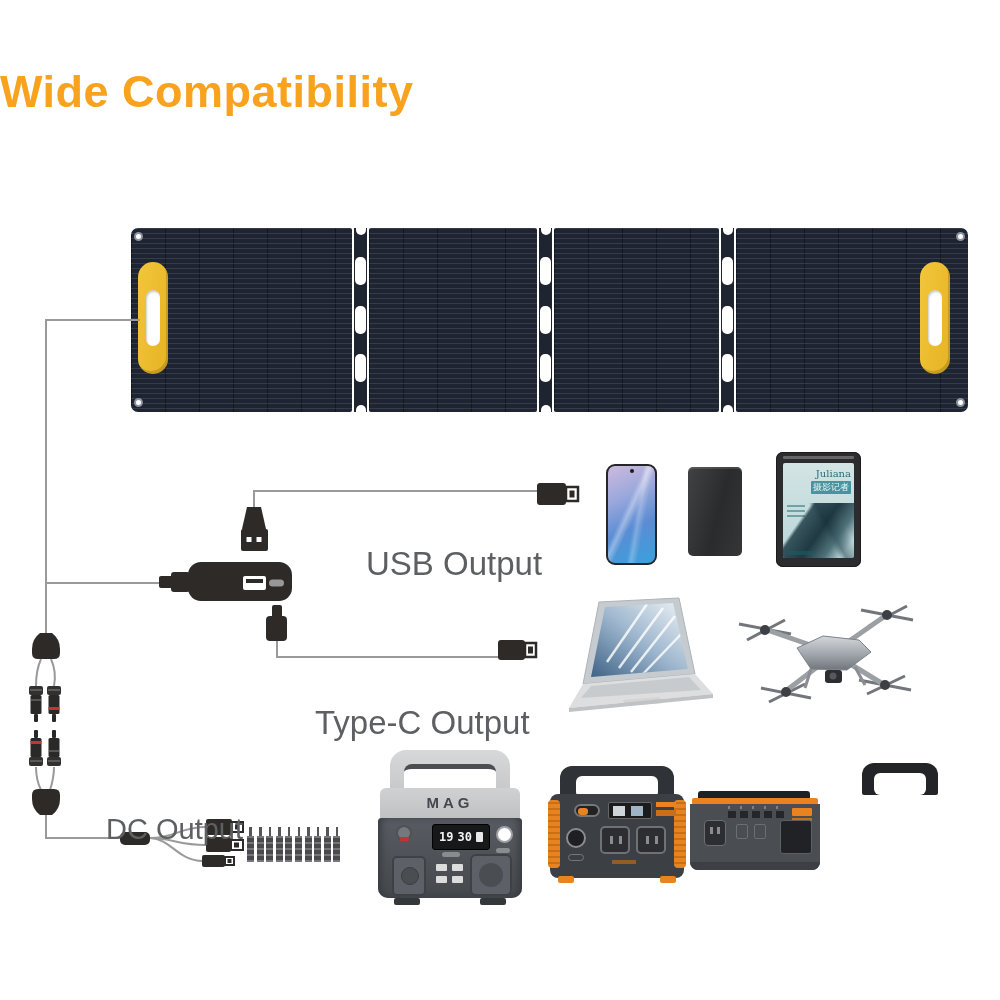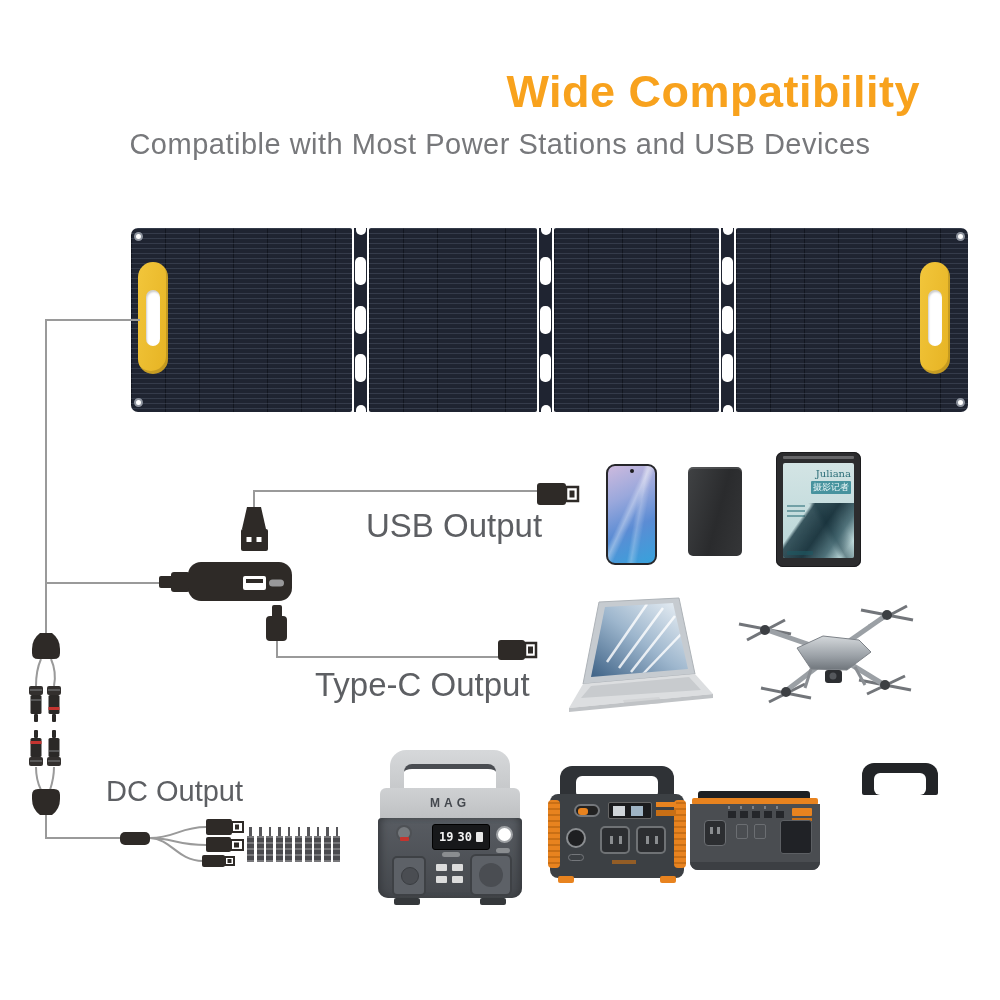--- a/index.html
+++ b/index.html
@@ -1,21 +1,21 @@
 <!DOCTYPE html>
 <html><head>
 <meta charset="utf-8">
 <style>
   html,body{margin:0;padding:0;background:#fff;}
   .canvas{position:relative;width:1000px;height:1000px;background:#fff;overflow:hidden;
           font-family:"Liberation Sans",sans-serif;}
   .abs{position:absolute;}
 
   
-  .title{position:absolute;left:0;top:66px;width:920px;text-align:right;
+  .title{position:absolute;left:0;top:66px;width:920px;text-align:left;
          font-size:45px;font-weight:700;color:#F8A21D;letter-spacing:.5px;}
   .subtitle{position:absolute;left:0;top:128px;width:1000px;text-align:center;
          font-size:29px;font-weight:400;color:#77787B;letter-spacing:.5px;}
 
   
   .solar-panel{position:absolute;left:131px;top:228px;width:837px;height:184px;display:flex;}
   .fold{height:100%;background-color:#1F2431;background-image:
         repeating-linear-gradient(180deg,rgba(130,142,165,.22) 0 1px,transparent 1px 5px),
         repeating-linear-gradient(90deg,rgba(5,8,14,.5) 0 1px,transparent 1px 34px);
         border-radius:2px;}
@@ -25,21 +25,21 @@
          border-left:2px solid #fff;border-right:2px solid #fff;position:relative;}
   .slot{position:absolute;left:1px;width:11px;height:28px;background:#fff;border-radius:5px;}
   .notch{position:absolute;left:1.5px;width:10px;height:12px;background:#fff;border-radius:5px;}
   .handle{position:absolute;width:30px;height:112px;background:linear-gradient(100deg,#F2C63B,#E6B323);
           border-radius:15px;top:34px;box-shadow:inset -2px -3px 0 rgba(0,0,0,.15);}
   .handle .hole{position:absolute;left:8px;top:28px;width:14px;height:56px;background:#fff;border-radius:7px;
           box-shadow:inset 1px 2px 2px rgba(0,0,0,.2);}
   .eyelet{position:absolute;width:9px;height:9px;border-radius:50%;background:#fff;border:2px solid #8d939e;box-sizing:border-box;}
 
   
-  .out-label{position:absolute;color:#5D5F63;font-weight:400;}
+  .out-label{position:absolute;color:#5D5F63;font-weight:400;margin-top:38px;}
 
   
   .phone{position:absolute;left:606px;top:464px;width:47px;height:97px;border:2px solid #26262a;border-radius:9px;
          background-image:linear-gradient(115deg,transparent 40%,rgba(255,255,255,.35) 46%,transparent 54%),
                           linear-gradient(100deg,transparent 55%,rgba(255,255,255,.25) 62%,transparent 72%),
                           linear-gradient(155deg,#cdbade 0%,#9aa8dc 32%,#5b8cd4 62%,#37a2dc 100%);}
   .phone .cam{position:absolute;left:50%;top:3px;width:4px;height:4px;margin-left:-2px;border-radius:50%;background:#1c1c1f;}
   .powerbank{position:absolute;left:688px;top:467px;width:54px;height:89px;border-radius:5px;
          background:linear-gradient(105deg,#404244 0%,#2a2b2d 55%,#353638 100%);
          box-shadow:inset 0 2px 0 rgba(255,255,255,.12);}
@@ -62,34 +62,33 @@
   .dc-tips-pins{position:absolute;left:247px;top:827px;width:96px;height:9px;
         background:repeating-linear-gradient(90deg,transparent 0 2.5px,#56565a 2.5px 5px,transparent 5px 9.6px);}
   .dc-tips-bodies{position:absolute;left:247px;top:836px;width:96px;height:26px;
         background-image:repeating-linear-gradient(0deg,rgba(255,255,255,.25) 0 2px,transparent 2px 6px),
                          repeating-linear-gradient(90deg,#4a4a4e 0 7px,transparent 7px 9.6px);}
 
   
   .station{position:absolute;}
   .ps-part{position:absolute;box-sizing:border-box;}
 
-  .mag-brand{font-size:12px;font-weight:700;letter-spacing:4px;color:#44484e;text-align:center;line-height:30px;}
+  .mag-brand{font-size:15px;font-weight:700;letter-spacing:4px;color:#44484e;text-align:center;line-height:30px;}
   .lcd{background:#17181a;border:1px solid #000;border-radius:3px;display:flex;align-items:center;justify-content:center;gap:4px;}
   .lcd .digit{font-family:"DejaVu Sans Mono",monospace;font-weight:700;color:#f2f2f2;font-size:12px;}
   .lcd4 .digit{color:#5EA8E8;font-size:16px;}
   .batt{width:7px;height:11px;border:1.5px solid #4a90d9;border-radius:1px;}
   .lcd-ticks{width:5px;height:12px;background:repeating-linear-gradient(180deg,#4a90d9 0 2px,transparent 2px 4px);}
 </style>
 </head>
 <body>
 
 <div class="canvas">
 
   <div class="title">Wide Compatibility</div>
-  <div class="subtitle">Compatible with Most Power Stations and USB Devices</div>
 
   <div class="solar-panel">
     <div class="fold first" style="width:221px"></div>
     <div class="hinge">
       <div class="notch" style="top:-5px"></div>
       <div class="slot" style="top:29px"></div>
       <div class="slot" style="top:78px"></div>
       <div class="slot" style="top:126px"></div>
       <div class="notch" style="bottom:-5px"></div>
     </div>

